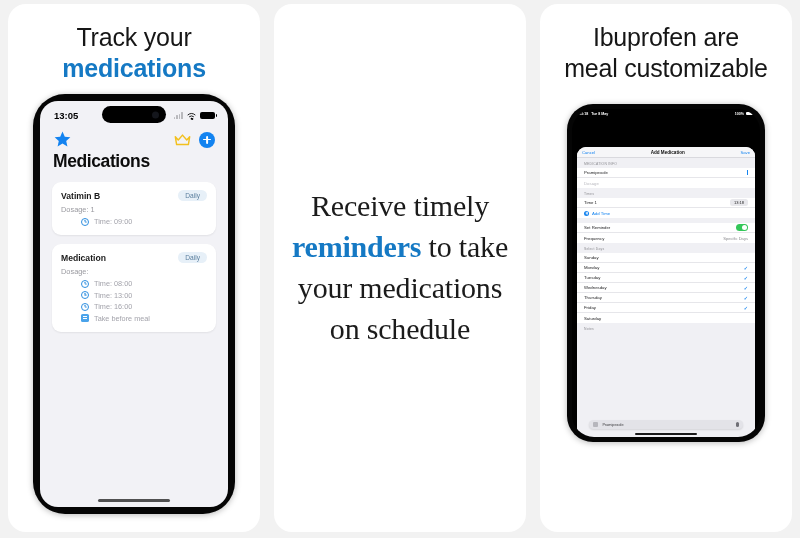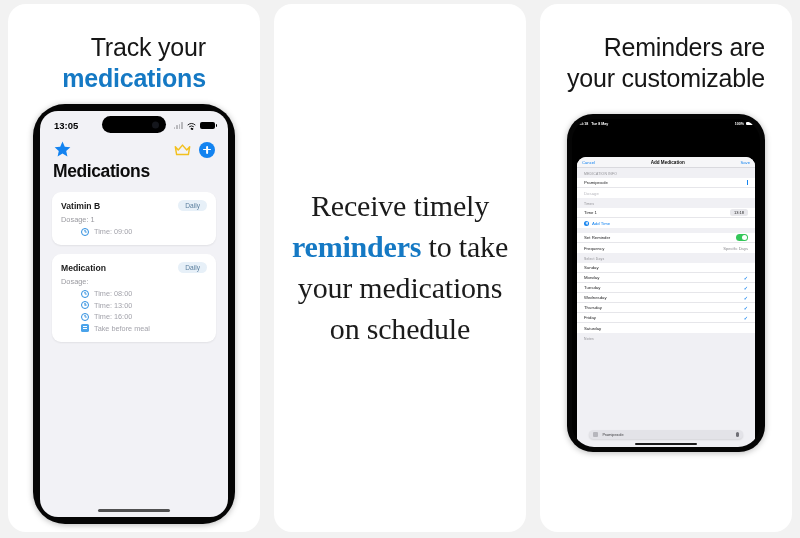--- a/index.html
+++ b/index.html
@@ -23,22 +23,22 @@
     border-radius: 18px;
     position: relative;
     overflow: hidden;
     display: flex;
     flex-direction: column;
     align-items: center;
   }
 
   
   .headline {
-    margin-top: 28px;
-    text-align: right;
+    margin-top: 18px;
+    text-align: center;
     font-size: 25px;
     line-height: 1.24;
     color: #161616;
     font-weight: 400;
     letter-spacing: -0.2px;
     padding: 0 6px;
   }
   .headline .hl {
     color: #1579c4;
     font-weight: 700;
@@ -410,22 +410,22 @@
         <span class="hl">reminders</span>
         <span>to take</span>
       </div>
       <div>your medications</div>
       <div>on schedule</div>
     </div>
   </div>
 
   <div class="panel">
     <div class="headline">
-      <div>Reminders are</div>
-      <div>your customizable</div>
+      <div>Ibuprofen are</div>
+      <div>meal customizable</div>
     </div>
 
     <div class="phone phone-3">
       <div class="screen-3">
 
         <div class="mini-status">
           <span class="ms-left">
             <span>13:18</span>
             <span>Tue 8 May</span>
           </span>

